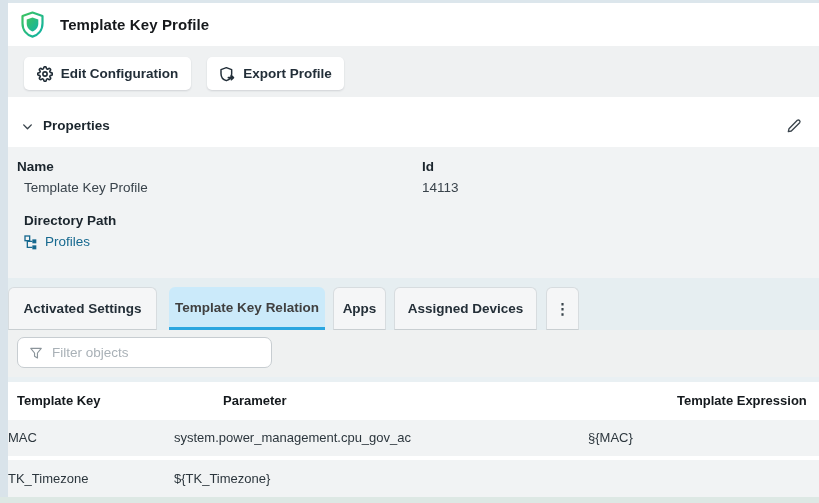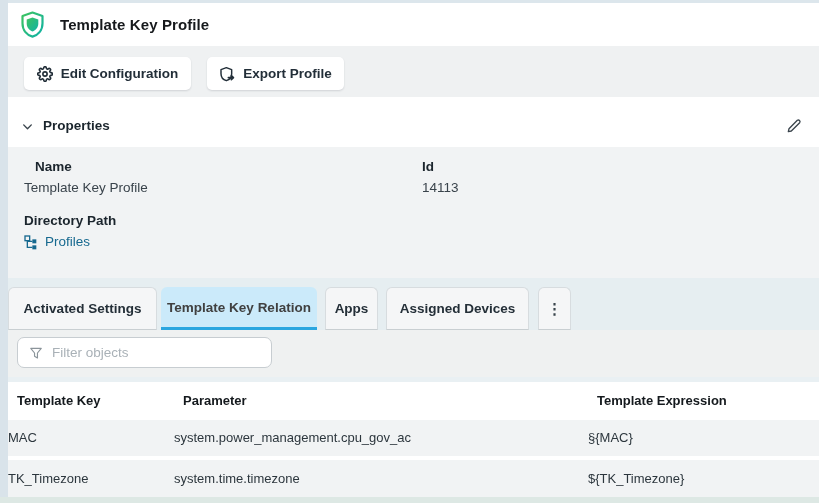--- a/index.html
+++ b/index.html
@@ -30,35 +30,35 @@
   .props-header { position:absolute; left:8px; top:104px; right:0; height:43px; background:#ffffff;
                   display:flex; align-items:center; }
   .props-toggle { display:flex; align-items:flex-end; gap:9px; margin-left:13px; cursor:pointer; }
   .props-title { font-size:13.5px; font-weight:bold; color:#1b252d; }
   .props-edit { position:absolute; right:10px; top:7px; width:30px; height:30px; display:flex;
                 align-items:center; justify-content:center; cursor:pointer; background:none; border:none; }
 
   .props-body { position:absolute; left:8px; top:147px; right:0; height:131px; background:#f1f3f4; }
   .field-label { position:absolute; font-size:13.5px; font-weight:bold; color:#1b252d; line-height:20px; }
   .field-value { position:absolute; font-size:13.5px; color:#39434b; line-height:20px; }
-  .lbl-name { left:19px; top:10px;padding-left:8px; }
+  .lbl-name { left:1px; top:10px;padding-left:8px; }
   .val-name { left:16px; top:31px; }
   .lbl-id   { left:414px; top:10px; }
   .val-id   { left:414px; top:31px; }
   .lbl-dir  { left:16px; top:64px; }
   .dir-link-row { position:absolute; left:15px; top:85px; display:flex; align-items:center; gap:6px; cursor:pointer; }
   .dir-link { font-size:13.5px; color:#17698f; line-height:20px; }
 
   
   .tab-band { position:absolute; left:8px; top:278px; right:0; height:52px; background:#e6eef1; }
   .tabs { position:absolute; left:8px; top:287px; height:43px; display:flex; }
   .tab { height:43px; display:flex; align-items:center; justify-content:center;
          font-size:13.5px; font-weight:bold; color:#242f38; background:#f5f6f7;
          border:1px solid #d7dcdf; border-bottom:1px solid #c9cfd2; border-radius:6px 6px 0 0; cursor:pointer; }
-  .tab-1 { width:149px; margin-right:4px; }
+  .tab-1 { width:149px; margin-right:12px; }
   .tab-2 { width:156px; margin-right:8px; }
   .tab-3 { width:143px; margin-right:9px; }
   .tab-4 { width:53px;  margin-right:8px; }
   .tab.active { background:#cbeafa; border:none; border-bottom:3px solid #2aa6e0; color:#404040; }
   .tab-more { width:33px; height:43px; background:#f5f6f7; border:1px solid #d7dcdf; border-bottom:1px solid #c9cfd2;
               border-radius:6px 6px 0 0; display:flex; align-items:center; justify-content:center; cursor:pointer;
               font-size:15px; color:#39444c; font-weight:bold; }
 
   
   .filter-section { position:absolute; left:8px; top:330px; right:0; height:47px; background:#eff1f1; }
@@ -66,21 +66,21 @@
                 border:1px solid #c7cdd1; border-radius:7px; display:flex; align-items:center; }
   .filter-box svg { margin-left:11px; flex:none; }
   .filter-input { border:none; outline:none; background:transparent; margin-left:9px; width:200px;
                   font-family:"Liberation Sans",sans-serif; font-size:13.5px; color:#14532d; }
   .filter-input::placeholder { color:#a9b1b7; }
 
   .gap2 { position:absolute; left:8px; top:377px; right:0; height:5px; background:#e9f0f3; }
 
   
   .tbl-grid { display:grid; grid-template-columns:166px 414px 1fr; }
-  .tbl-header { position:absolute; left:8px; top:382px; right:0; height:38px; background:#ffffff; }
+  .tbl-header { position:absolute; left:8px; top:382px; right:0; height:38px; background:#ffffff;gap:40px; }
   .tbl-header .cell { padding-left:9px; line-height:38px; font-size:13px; font-weight:bold; color:#14191d; }
   .tbl-row { position:absolute; left:8px; right:0; height:36px; background:#f1f3f4; cursor:pointer; }
   .row-1 { top:420px; }
   .row-2 { top:460px; height:37px; }
   .tbl-row .cell { padding-left:0; line-height:36px; font-size:13px; color:#2c363d;
                    white-space:nowrap; overflow:hidden; }
   .row-2 .cell { line-height:37px; }
 
   .bottom-strip { position:absolute; left:0; top:497px; right:0; height:6px; background:#dde8e4; }
 </style>
@@ -191,19 +191,18 @@
   </div>
 
   <div class="tbl-row tbl-grid row-1">
     <div class="cell">MAC</div>
     <div class="cell">system.power_management.cpu_gov_ac</div>
     <div class="cell">§{MAC}</div>
   </div>
 
   <div class="tbl-row tbl-grid row-2">
     <div class="cell">TK_Timezone</div>
-    <div class="cell">system.time.timezone</div>
     <div class="cell">${TK_Timezone}</div>
   </div>
 
   <div class="bottom-strip"></div>
 
 </div>
 
 </body></html>

